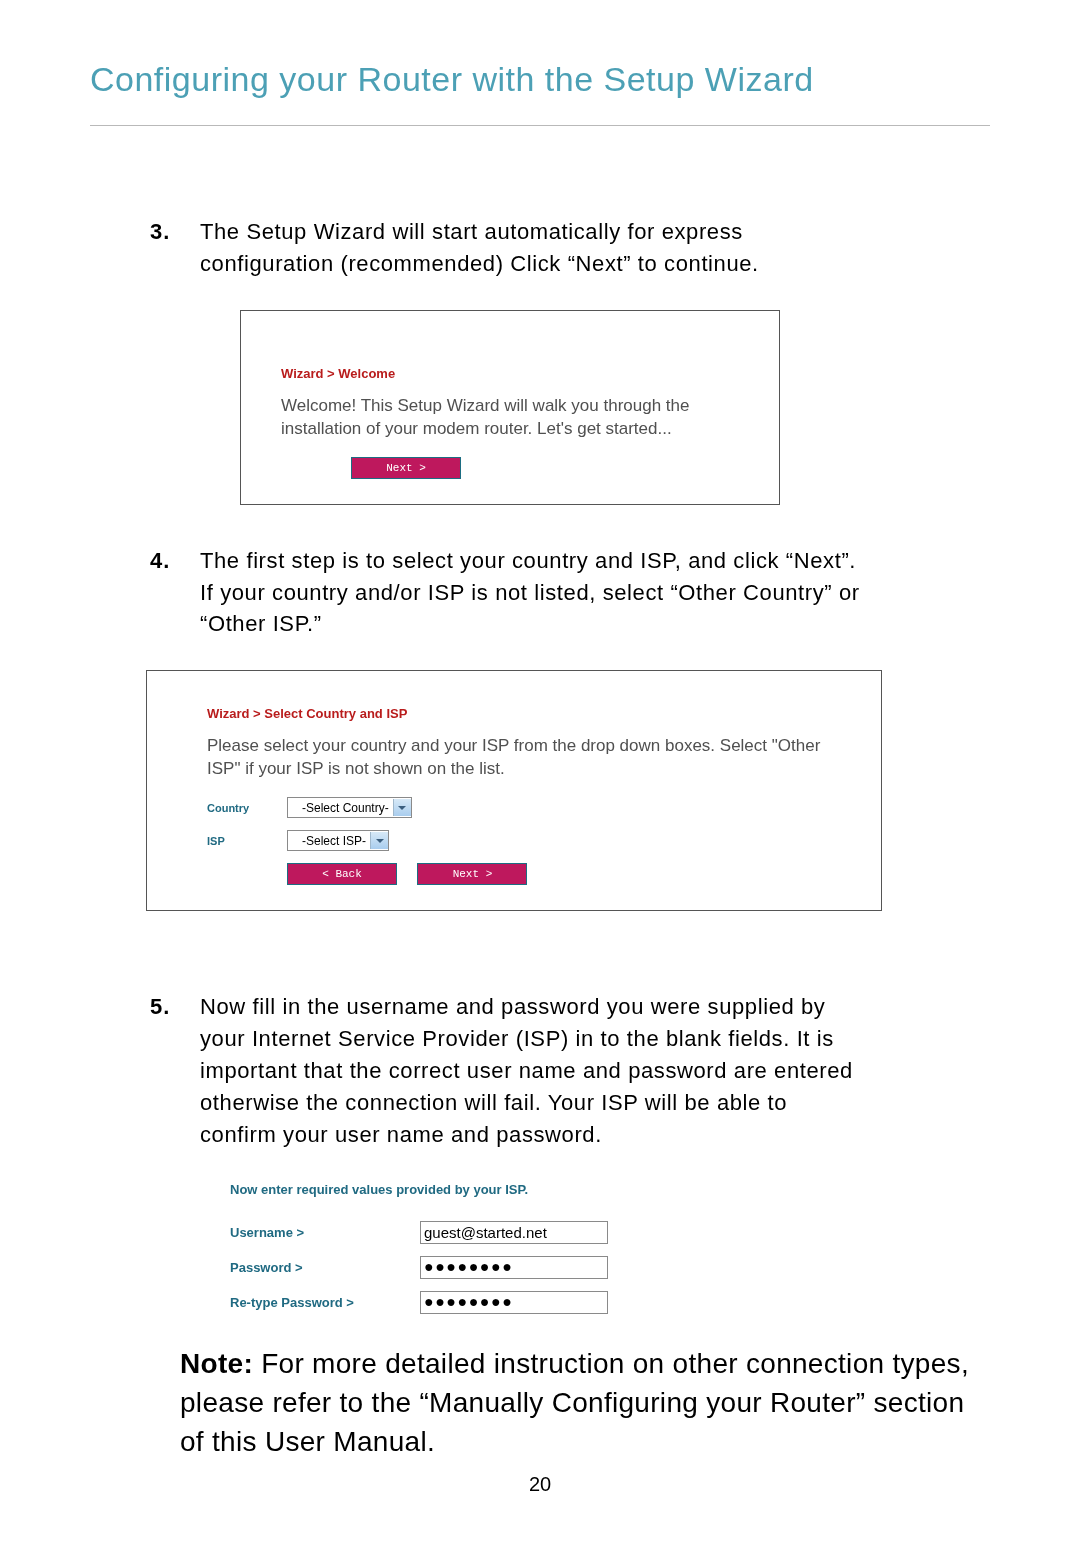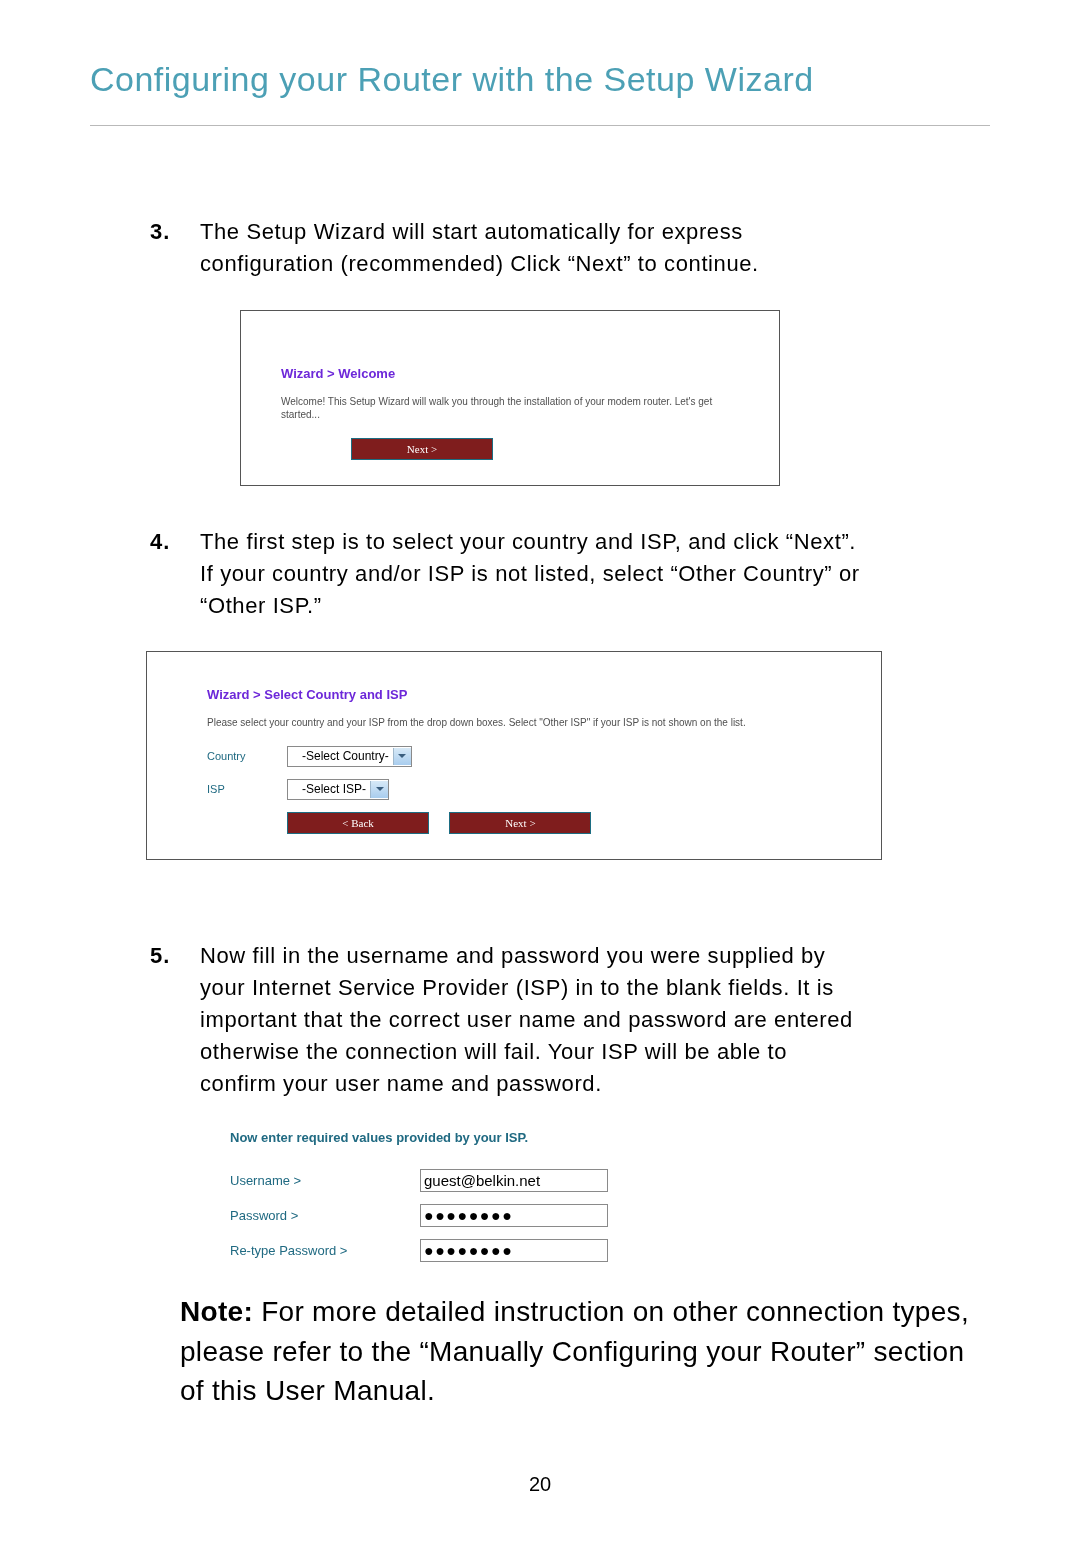--- a/index.html
+++ b/index.html
@@ -47,59 +47,59 @@
   .shot {
     border: 1px solid #555;
     margin: 30px 0 40px 150px;
     box-sizing: border-box;
   }
   .shot-inner {
     padding: 55px 40px 25px 40px;
     font-family: Verdana, Arial, sans-serif;
   }
   .shot-title {
-    color: #6d28d9;
+    color: #b91c1c;
     font-weight: 700;
     font-size: 13px;
     margin-bottom: 14px;
   }
   .shot-desc {
     color: #505050;
-    font-size: 10px;
+    font-size: 17px;
     line-height: 1.35;
     margin-bottom: 16px;
   }
   .btn {
     display: inline-block;
-    background: #7f1d1d;
+    background: #be185d;
     color: #fff;
     font-size: 11px;
-    padding: 4px 16px;
+    padding: 4px 0;
     width: 108px;
     text-align: center;
     border: 1px solid #1c6d82;
-    font-family: Liberation Serif, serif;
+    font-family: Liberation Mono, monospace;
   }
   .btn-row {
     margin-left: 70px;
   }
   .btn-row2 {
     margin-left: 80px;
   }
   .btn-row2 .btn + .btn { margin-left: 16px; }
 
   .form-row {
     display: flex;
     align-items: center;
     margin-bottom: 12px;
   }
   .form-label {
     width: 80px;
     color: #206a82;
-    font-weight: 400;
+    font-weight: 700;
     font-size: 11px;
   }
   .faux-select {
     border: 1px solid #8a8a8a;
     height: 19px;
     display: inline-flex;
     align-items: center;
     font-size: 12px;
     color: #000;
     padding-left: 14px;
@@ -240,21 +240,21 @@
     <div class="step-num">5.</div>
     <div class="step-text">Now fill in the username and password you were supplied by your Internet Service Provider (ISP) in to the blank fields. It is important that the correct user name and password are entered otherwise the connection will fail. Your ISP will be able to confirm your user name and password.</div>
   </div>
 
   <div class="panel3">
     <div class="panel3-title">Now enter required values provided by your ISP.</div>
 
     <div class="form-row">
       <div class="form-label">Username &gt;</div>
       <div class="text-input">
-          <span>guest@belkin.net</span>
+          <span>guest@started.net</span>
         </div>
     </div>
 
     <div class="form-row">
       <div class="form-label">Password &gt;</div>
       <div class="text-input">
           <span class="dots">●●●●●●●●</span>
         </div>
     </div>
 

